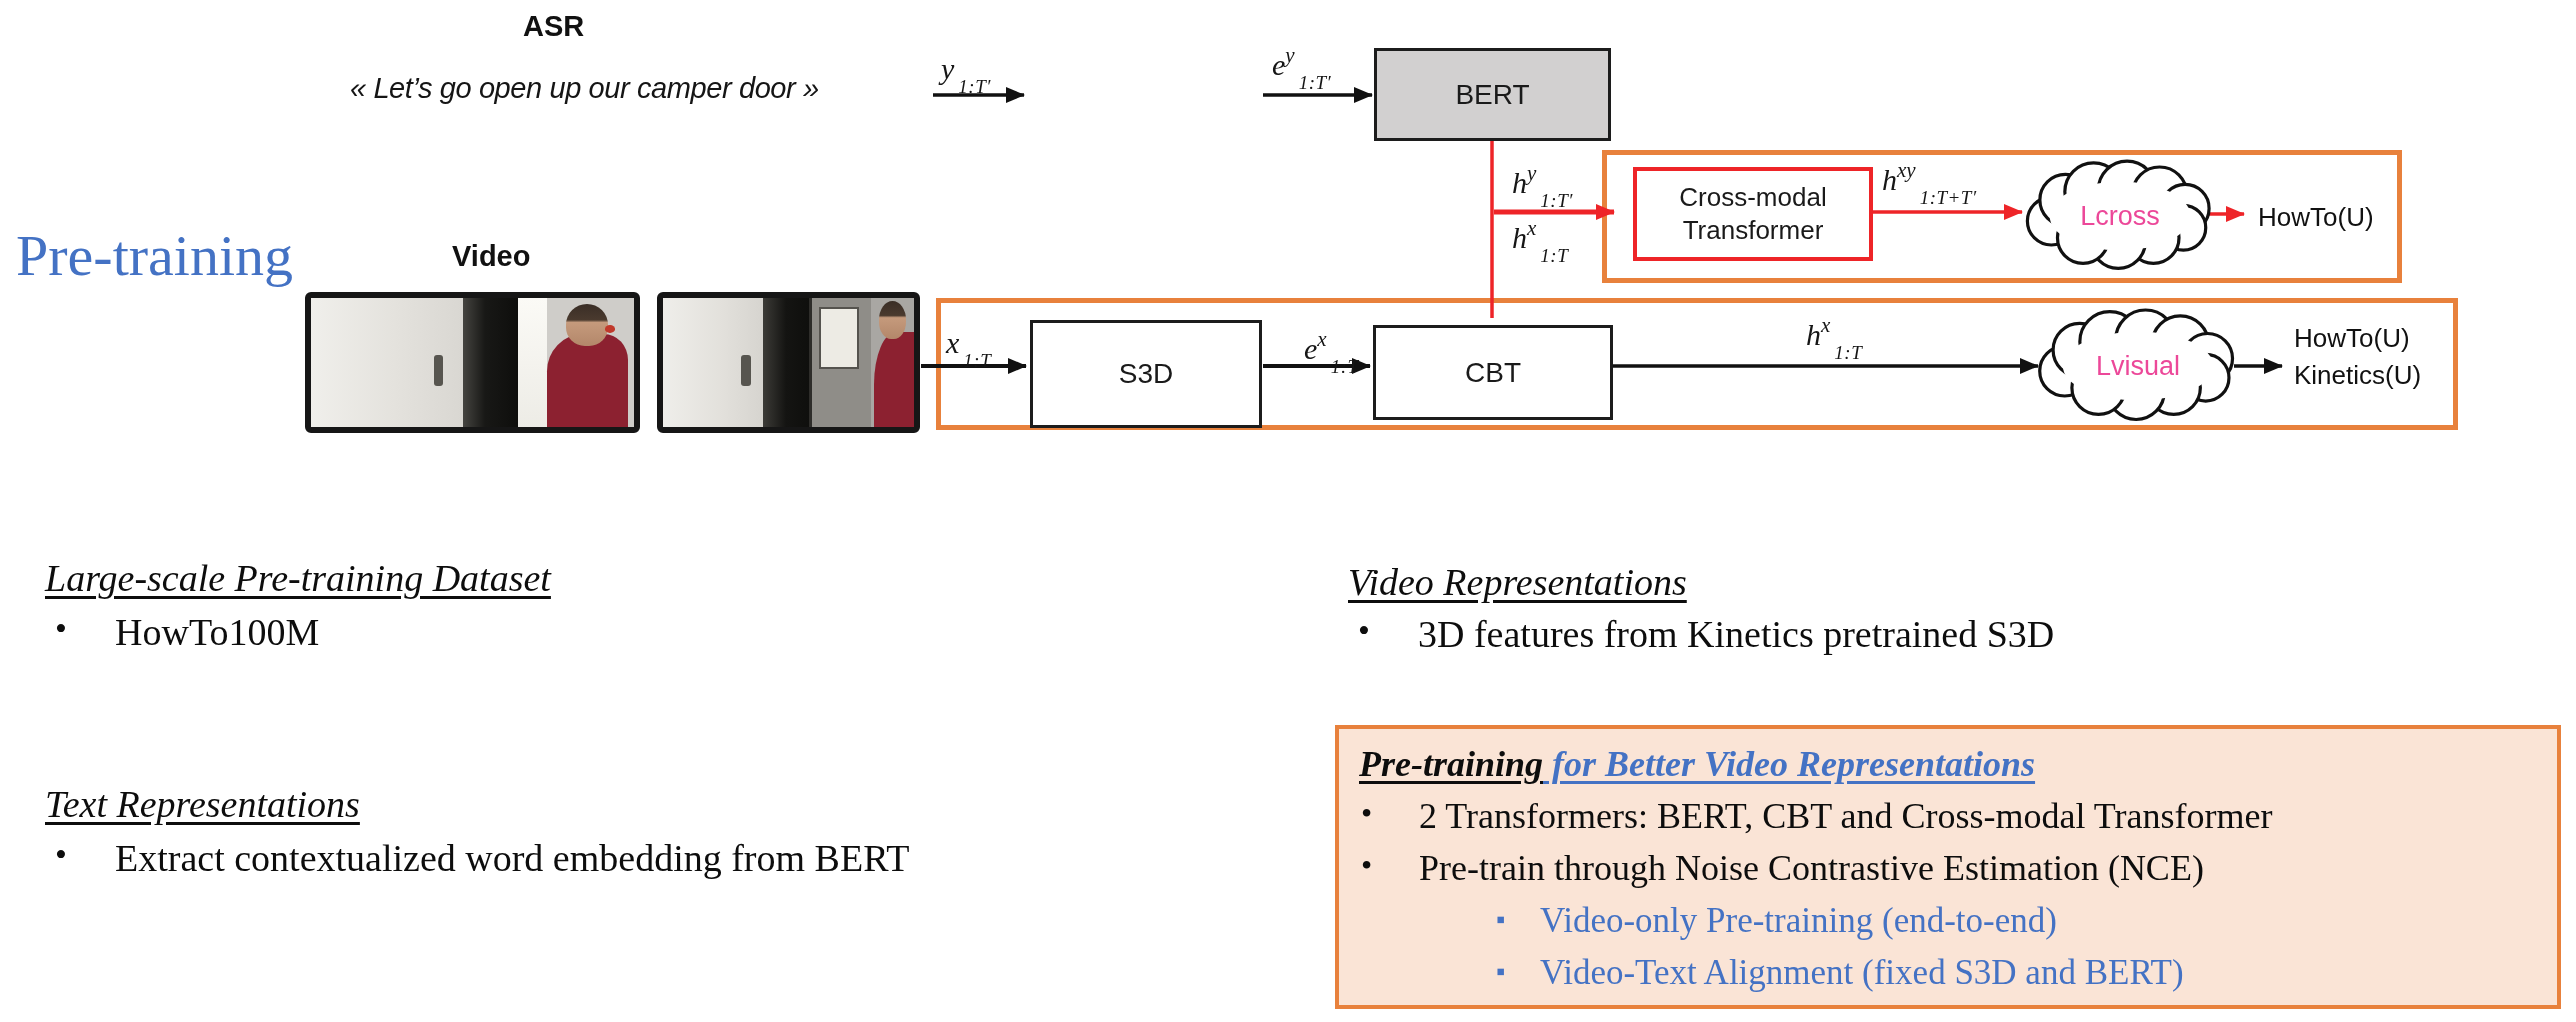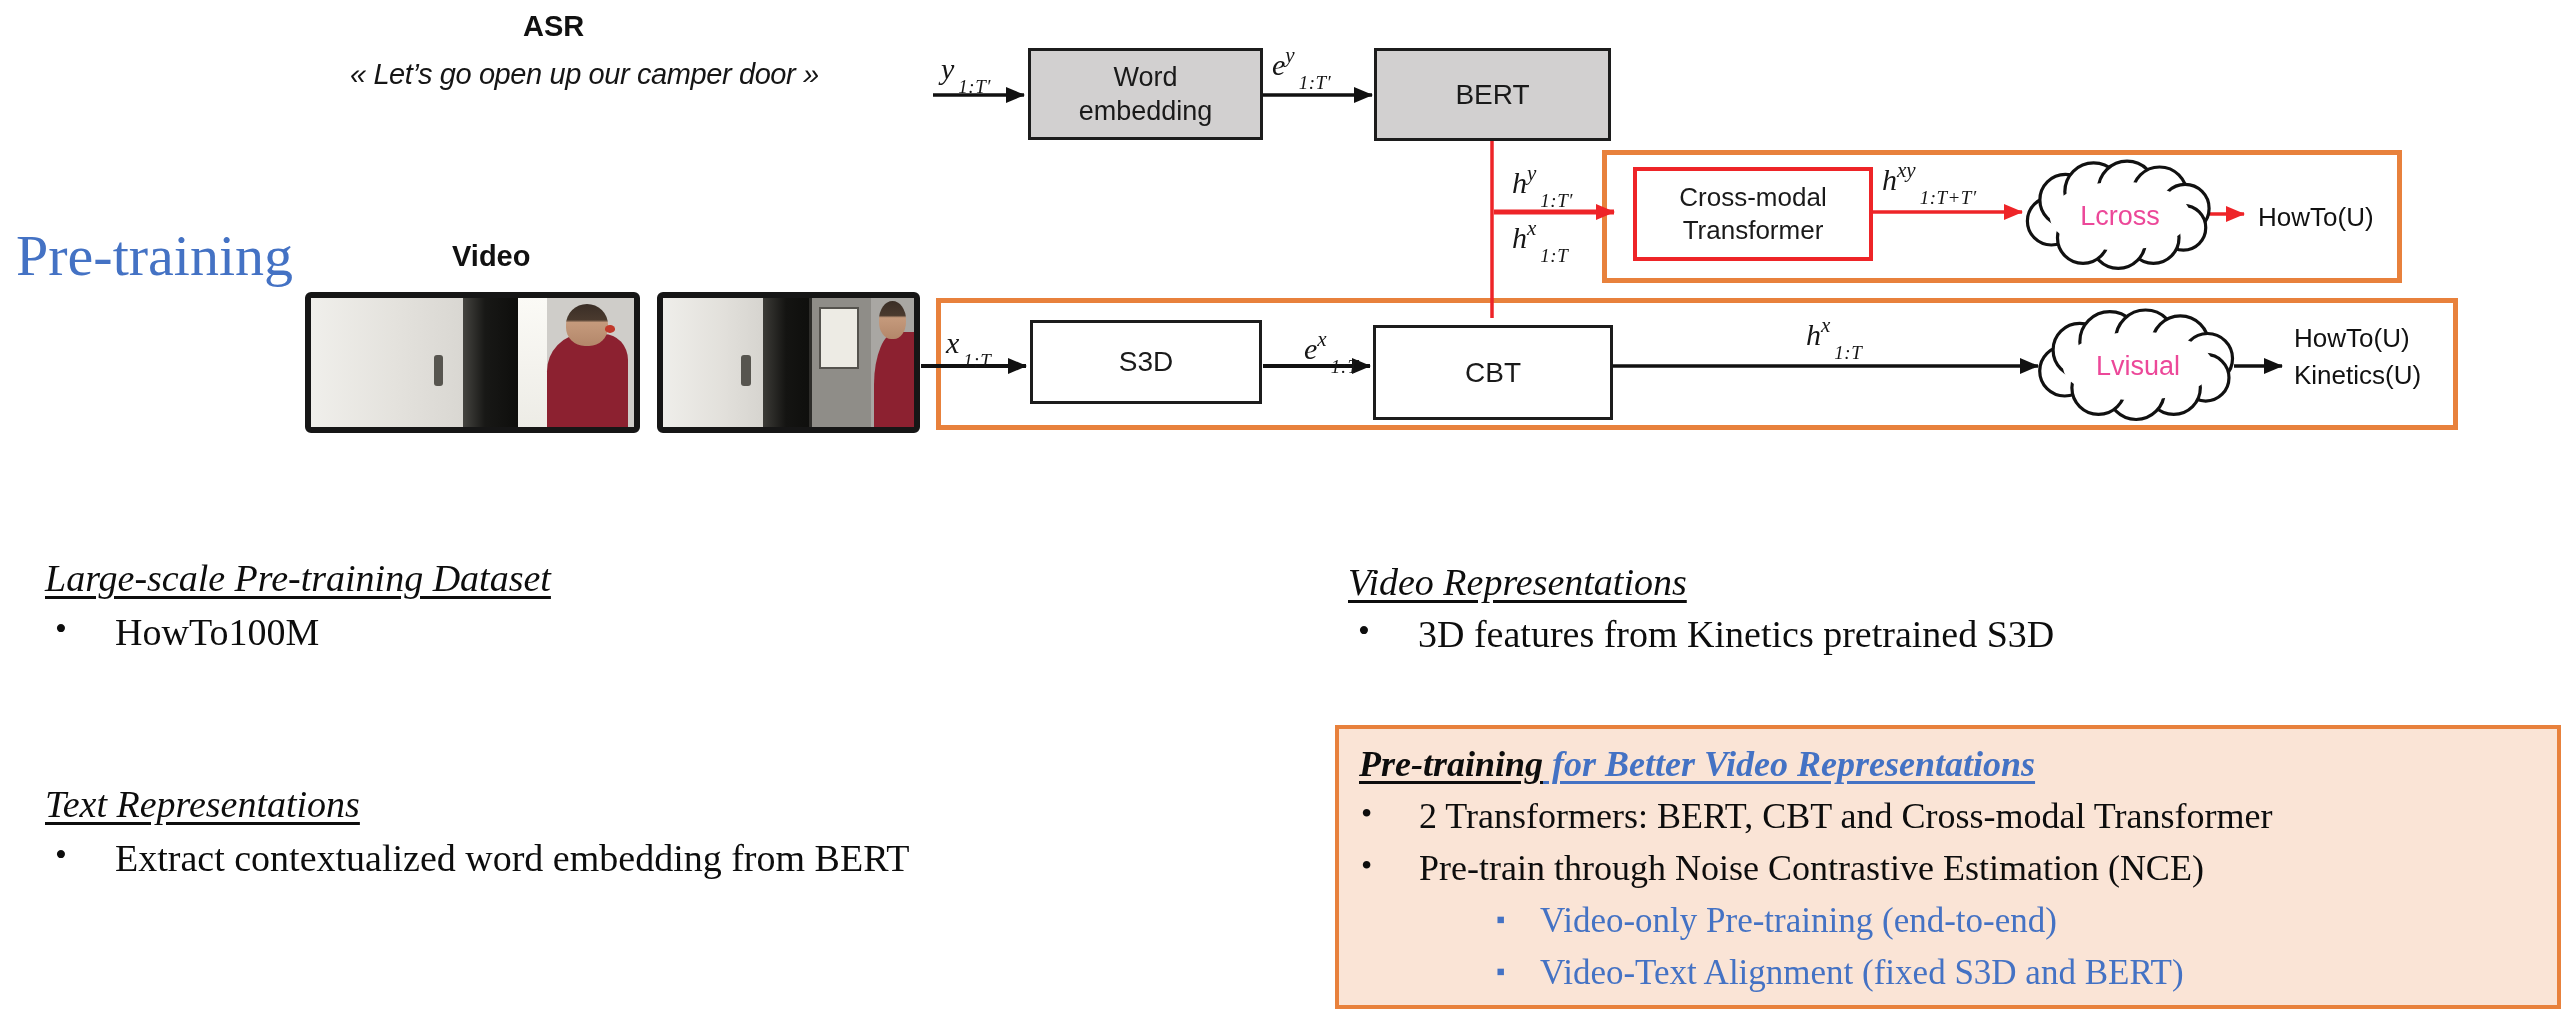--- a/index.html
+++ b/index.html
@@ -111,27 +111,25 @@
           <circle cx="2205.68" cy="377.76" r="23.296000000000003" fill="#fff" stroke="#111" stroke-width="3.2"></circle>
           <circle cx="2173.72" cy="387.84" r="26.624000000000002" fill="#fff" stroke="#111" stroke-width="3.2"></circle>
           <circle cx="2136.12" cy="391.2" r="28.288000000000004" fill="#fff" stroke="#111" stroke-width="3.2"></circle>
           <circle cx="2098.52" cy="387.84" r="26.624000000000002" fill="#fff" stroke="#111" stroke-width="3.2"></circle>
           <ellipse cx="2138" cy="366" rx="75.2" ry="34.44" fill="#fff"></ellipse>
         </g>
       </g>
   </svg>
 
   <div class="dhead" style="left:523px;top:10px;">ASR</div>
-  <div class="quote" style="left:350px;top:58px;">« Let’s go open up our camper door »</div>
+  <div class="quote" style="left:350px;top:72px;">« Let’s go open up our camper door »</div>
 
   <span class="math" style="left:941px;top:52px;">
     <span>y</span><sub>1:T′</sub></span>
 
-  <div class="dbox gray" style="left:1028px;top:48px;width:235px;height:92px;">Word
-embedding</div>
 
   <span class="math" style="left:1272px;top:48px;">
     <span>e</span><sup>y</sup><sub>1:T′</sub></span>
 
   <div class="dbox gray" style="left:1374px;top:48px;width:237px;height:93px;font-size:28px;">BERT</div>
 
   <span class="math" style="left:1512px;top:166px;">
     <span>h</span><sup>y</sup><sub>1:T′</sub></span>
   <span class="math" style="left:1512px;top:221px;">
     <span>h</span><sup>x</sup><sub>1:T</sub></span>
@@ -165,21 +163,21 @@
     <div class="vf" style="left:58%;top:0;width:25%;height:100%;background:#8f8d88;border-left:3px solid #2e2d2a;"></div>
     <div class="vf" style="left:62%;top:7%;width:16%;height:48%;background:#edebe4;border:2px solid #55534e;box-sizing:border-box;"></div>
     <div class="vf" style="left:83%;top:0;width:17%;height:100%;background:#a9a7a3;"></div>
     <div class="vf" style="left:84%;top:26%;width:16%;height:74%;background:#8c2130;border-radius:55% 0 0 0;"></div>
     <div class="vf" style="left:86%;top:2%;width:11%;height:30%;background:linear-gradient(#3a2e26 0%,#4a3a2e 38%,#c59a7c 44%,#b3876a 100%);border-radius:50% 50% 45% 45%;"></div>
   </div>
 
   <span class="math" style="left:946px;top:326px;">
     <span>x</span><sub>1:T</sub></span>
 
-  <div class="dbox white" style="left:1030px;top:320px;width:232px;height:84px;font-size:28px;border-width:3.5px;">S3D</div>
+  <div class="dbox white" style="left:1030px;top:320px;width:232px;height:108px;font-size:28px;border-width:3.5px;">S3D</div>
 
   <span class="math" style="left:1272px;top:332px;margin-left:32px;">
     <span>e</span><sup>x</sup><sub>1:T</sub></span>
 
   <div class="dbox white" style="left:1373px;top:317px;width:240px;height:95px;font-size:28px;border-width:3.5px;margin-top:8px;">CBT</div>
 
   <span class="math" style="left:1806px;top:318px;">
     <span>h</span><sup>x</sup><sub>1:T</sub></span>
 
   <div class="cloud-label" style="left:2053px;top:351px;">Lvisual</div>

